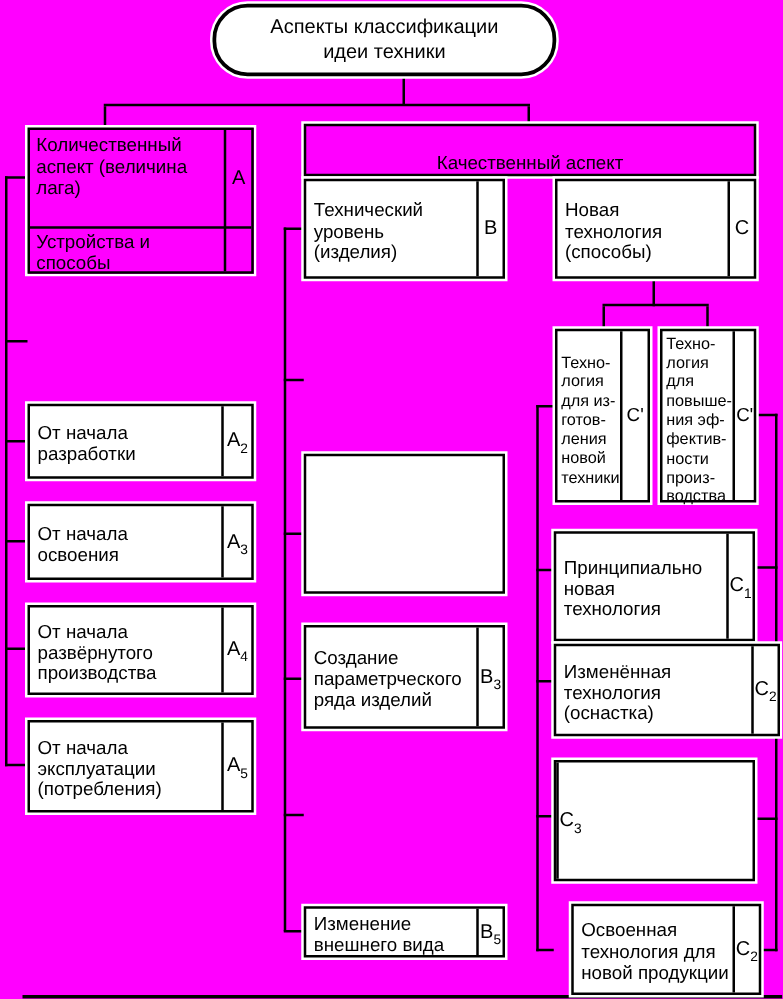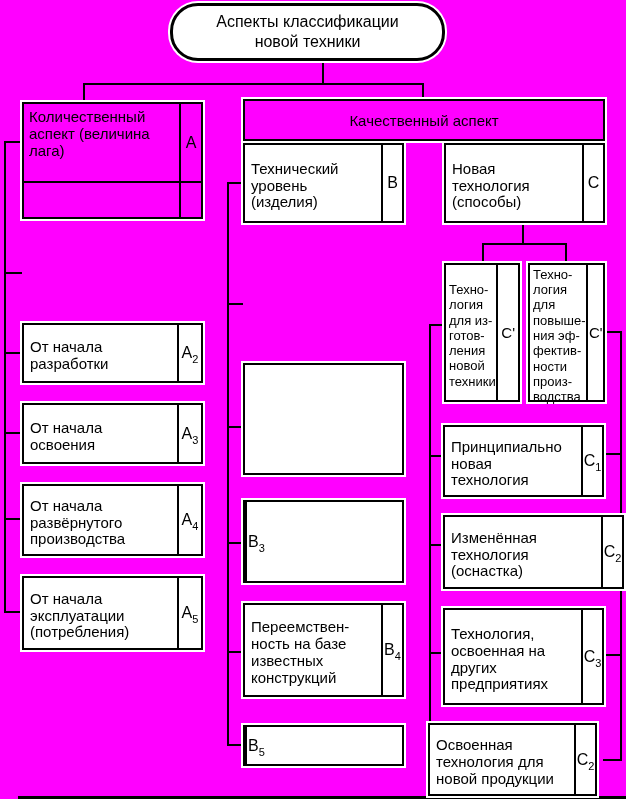--- a/index.html
+++ b/index.html
@@ -11,21 +11,21 @@
   .txt{flex:1;display:flex;align-items:center;padding:8px 0 2px 6px;
        font-size:15px;line-height:1.13;white-space:pre-line;overflow:visible;}
   .cell{border-left:2px solid #000;display:flex;align-items:center;justify-content:center;flex:none;}
   .lbl{font-size:16px;white-space:nowrap;}
   .sub{font-size:11px;position:relative;top:5px;}
   .line{position:absolute;background:#000;}
   .titlebox{position:absolute;left:170px;top:3px;width:275px;height:58px;background:#fff;
             border:3px solid #000;border-radius:28px;box-shadow:0 0 0 2px #fff;box-sizing:border-box;
             display:flex;align-items:center;justify-content:center;text-align:center;
             font-size:16px;line-height:1.25;white-space:pre-line;}
-  .centerbox{align-items:center;justify-content:center;text-align:center;font-size:15px;}
+  .centerbox{align-items:flex-end;justify-content:center;text-align:center;font-size:15px;}
   .small .txt{font-size:13px;line-height:1.18;padding-left:3px;}
   .small .lbl{font-size:15px;}
   .hdrrow{position:absolute;left:0;top:0;white-space:pre-line;font-size:15px;line-height:1.13;}
 </style>
 </head>
 <body>
 
 <div class="stage">
 
   <div class="line" style="left:322px;top:61px;width:2px;height:23px"></div>
@@ -65,28 +65,30 @@
   <div class="line" style="left:603px;top:331px;width:19px;height:2px"></div>
   <div class="line" style="left:603px;top:453px;width:19px;height:2px"></div>
   <div class="line" style="left:603px;top:551px;width:19px;height:2px"></div>
   <div class="line" style="left:603px;top:654px;width:19px;height:2px"></div>
   <div class="line" style="left:603px;top:759px;width:19px;height:2px"></div>
 
   <div class="line" style="left:18px;top:796px;width:608px;height:3px"></div>
 
   <div class="titlebox">
     <span>Аспекты классификации
-новой техники</span>
+идеи техники</span>
   </div>
 
   <div class="box clear" style="left:22px;top:102px;width:181px;height:117px">
     <div style="position:relative;flex:1">
       <div class="hdrrow" style="width:152px;padding:5px 0 0 5px">Количественный
 аспект (величина
 лага)</div>
+      <div class="hdrrow" style="top:81px;width:152px;padding:1px 0 0 5px">Устройства и
+способы</div>
       <div class="line" style="left:0;top:77px;width:177px;height:2px"></div>
       <div class="line" style="left:155px;top:0;width:2px;height:113px"></div>
       <div style="position:absolute;left:157px;top:0;width:20px;height:77px;display:flex;align-items:center;justify-content:center">
         <span class="lbl"><span>А</span><span class="sub"></span></span>
       </div>
     </div>
   </div>
 
   <div class="box" style="left:22px;top:323px;width:181px;height:60px">
     <div class="txt">От начала
@@ -137,34 +139,30 @@
 технология
 (способы)</div>
     <div class="cell" style="width:19px">
         <span class="lbl"><span>С</span><span class="sub"></span></span>
       </div>
   </div>
 
   <div class="box" style="left:243px;top:363px;width:161px;height:112px">
   </div>
   <div class="box" style="left:243px;top:500px;width:161px;height:83px">
+    <div class="txt">Создание
+параметрческого
+ряда изделий</div>
     <div class="cell" style="width:19px">
         <span class="lbl"><span>В</span><span class="sub">3</span></span>
       </div>
   </div>
-  <div class="box" style="left:243px;top:603px;width:161px;height:94px">
-    <div class="txt">Переемствен-
-ность на базе
-известных
-конструкций</div>
-    <div class="cell" style="width:19px">
-        <span class="lbl"><span>В</span><span class="sub">4</span></span>
-      </div>
-  </div>
   <div class="box" style="left:243px;top:725px;width:161px;height:41px">
+    <div class="txt">Изменение
+внешнего вида</div>
     <div class="cell" style="width:19px">
         <span class="lbl"><span>В</span><span class="sub">5</span></span>
       </div>
   </div>
 
   <div class="box small" style="left:444px;top:263px;width:76px;height:139px">
     <div class="txt">Техно-
 логия
 для из-
 готов-
@@ -183,46 +181,42 @@
 ния эф-
 фектив-
 ности
 произ-
 водства</div>
     <div class="cell" style="width:19px">
         <span class="lbl"><span>С"</span></span>
       </div>
   </div>
 
-  <div class="box" style="left:443px;top:425px;width:161px;height:72px">
+  <div class="box" style="left:443px;top:425px;width:161px;height:88px">
     <div class="txt">Принципиально
 новая
 технология</div>
     <div class="cell" style="width:19px">
         <span class="lbl"><span>С</span><span class="sub">1</span></span>
       </div>
   </div>
   <div class="box" style="left:443px;top:515px;width:181px;height:74px">
     <div class="txt">Изменённая
 технология
 (оснастка)</div>
     <div class="cell" style="width:19px">
         <span class="lbl"><span>С</span><span class="sub">2</span></span>
       </div>
   </div>
   <div class="box" style="left:443px;top:608px;width:161px;height:97px">
-    <div class="txt">Технология,
-освоенная на
-других
-предприятиях</div>
     <div class="cell" style="width:19px">
         <span class="lbl"><span>С</span><span class="sub">3</span></span>
       </div>
   </div>
-  <div class="box" style="left:428px;top:723px;width:169px;height:73px">
+  <div class="box" style="left:457px;top:723px;width:152px;height:73px">
     <div class="txt">Освоенная
 технология для
 новой продукции</div>
     <div class="cell" style="width:19px">
         <span class="lbl"><span>С</span><span class="sub">2</span></span>
       </div>
   </div>
 
 </div>
 

